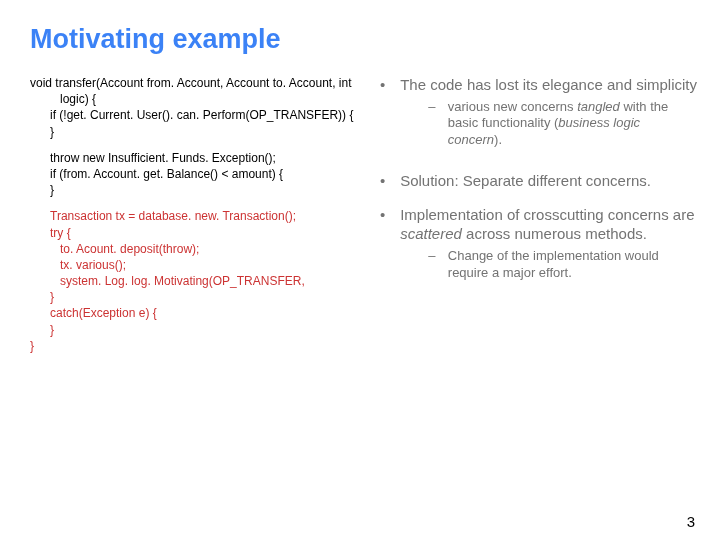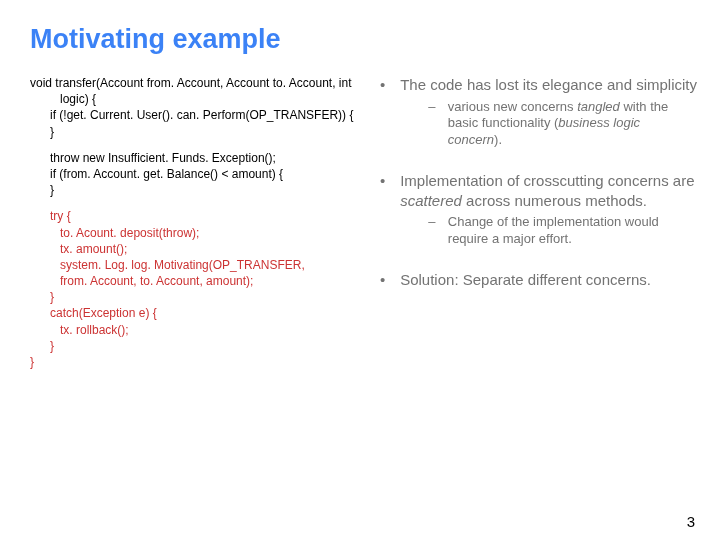--- a/index.html
+++ b/index.html
@@ -69,28 +69,27 @@
       <div class="indent2">logic) {</div>
       <div class="indent1">if (!get. Current. User(). can. Perform(OP_TRANSFER)) {</div>
       <div class="indent1">}</div>
     </div>
     <div class="block">
       <div class="indent1">throw new Insufficient. Funds. Exception();</div>
       <div class="indent1">if (from. Account. get. Balance() &lt; amount) {</div>
       <div class="indent1">}</div>
     </div>
     <div class="block red">
+      <div class="indent1">Transaction tx = database. new. Transaction();</div>
       <div class="indent1">try {</div>
       <div class="indent2">to. Acount. deposit(throw);</div>
-      <div class="indent2">tx. amount();</div>
+      <div class="indent2">tx. various();</div>
       <div class="indent2">system. Log. log. Motivating(OP_TRANSFER,</div>
-      <div class="indent2">from. Account, to. Account, amount);</div>
       <div class="indent1">}</div>
       <div class="indent1">catch(Exception e) {</div>
-      <div class="indent2">tx. rollback();</div>
       <div class="indent1">}</div>
       <div>}</div>
     </div>
   </div>
 
   <div class="text-col">
     <ul>
       <li class="top">
         <span class="marker">•</span>
         <span class="txt">
@@ -101,33 +100,33 @@
               <span class="subtxt">
                 <span>various new concerns </span><span class="italic">tangled </span><span>with the basic functionality (</span><span class="italic">business logic concern</span><span>).</span>
               </span>
             </li>
           </ul>
         </span>
       </li>
 
       <li class="top">
         <span class="marker">•</span>
+        <span class="txt">Solution: Separate different concerns.</span>
+      </li>
+
+      <li class="top">
+        <span class="marker">•</span>
         <span class="txt">
           <span>Implementation of crosscutting concerns are </span><span class="italic">scattered </span><span>across numerous methods.</span>
           <ul class="sub">
             <li>
               <span class="dash">–</span>
               <span class="subtxt">Change of the implementation would require a major effort.</span>
             </li>
           </ul>
         </span>
       </li>
-
-      <li class="top">
-        <span class="marker">•</span>
-        <span class="txt">Solution: Separate different concerns.</span>
-      </li>
     </ul>
   </div>
 
 </div>
 
 <div class="page-num">3</div>
 
 </body></html>

